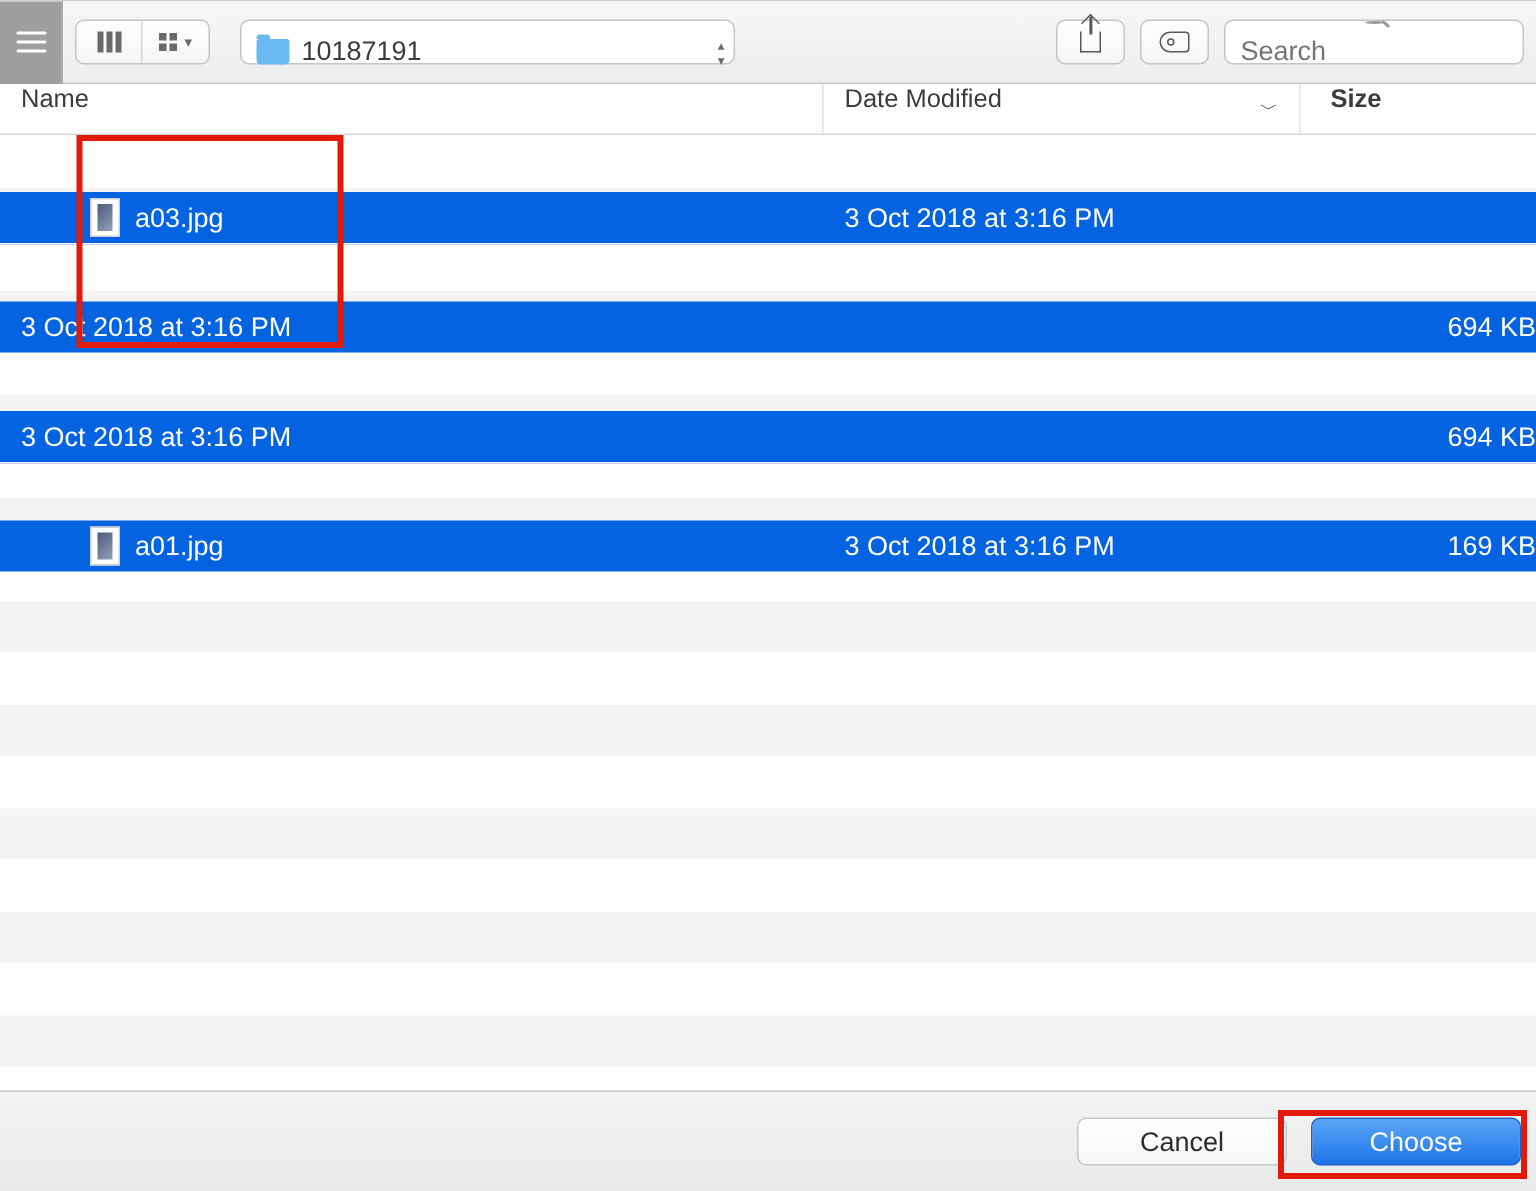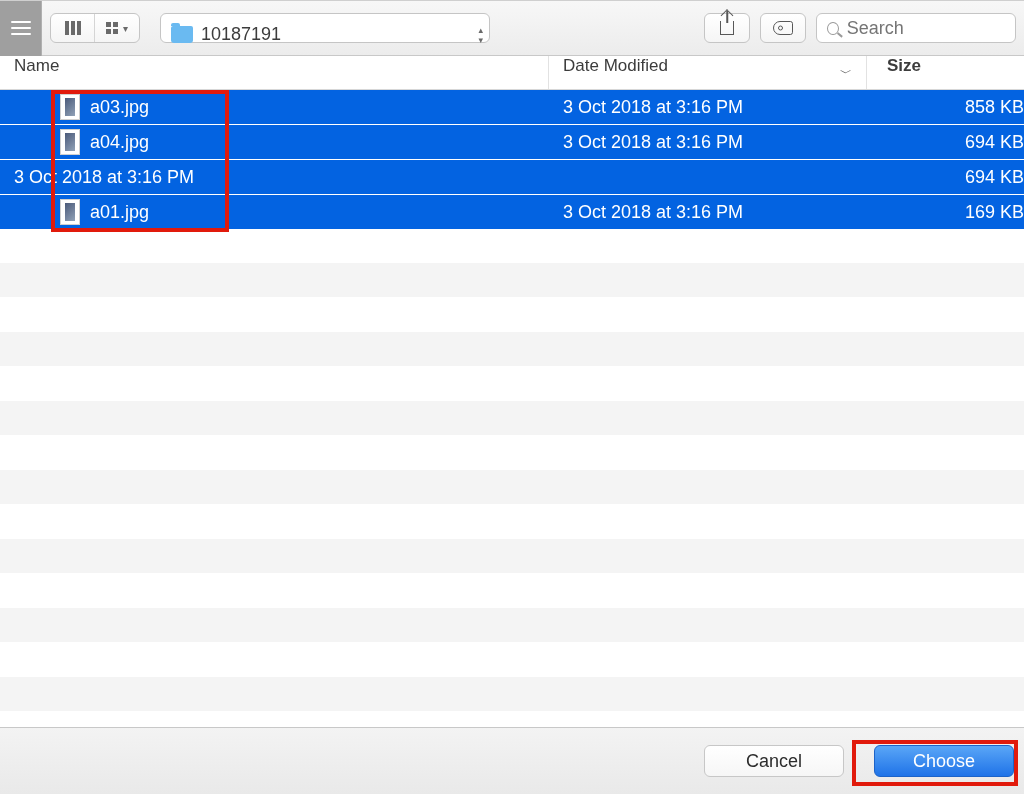--- a/index.html
+++ b/index.html
@@ -76,21 +76,21 @@
   .share-icon { width:14px; height:14px; border:1.5px solid #585858; border-top:none; position:relative;}
   .share-icon::before { content:""; position:absolute; left:50%; top:-10px; width:1.5px; height:12px; background:#585858; transform:translateX(-50%);}
   .share-icon::after { content:""; position:absolute; left:50%; top:-10px; width:8px; height:8px; border-left:1.5px solid #585858; border-top:1.5px solid #585858; transform:translateX(-50%) rotate(45deg);}
   .tag-icon { width:20px; height:14px; border:1.5px solid #585858; border-radius:8px 3px 3px 8px; position:relative;}
   .tag-icon::before { content:""; position:absolute; left:4px; top:50%; width:3px; height:3px; border:1.5px solid #585858; border-radius:50%; transform:translateY(-50%);}
   .search-field {
     width:200px; height:30px;
     border:1px solid #c5c5c5; border-radius:6px;
     background:#ffffff;
     display:flex; align-items:center;
-    padding:0 10px; gap:8px;
+    padding:0 10px; gap:8px;flex-direction:column;
   }
   .search-glass { width:13px; height:13px; border:1.6px solid #9a9a9a; border-radius:50%; position:relative;}
   .search-glass::after { content:""; position:absolute; width:6px; height:1.6px; background:#9a9a9a; right:-5px; bottom:-2px; transform:rotate(40deg);}
   .search-field input { border:none; outline:none; background:transparent; font-size:18px; color:#9a9a9a; width:100%; }
   
   .col-headers {
     height:34px;
     display:flex; align-items:stretch;
     border-bottom:1px solid #d7d7d7;
     background:#ffffff;
@@ -111,20 +111,21 @@
   .stripes div { height:34.5px; }
   .stripes div:nth-child(odd){ background:#ffffff; }
   .stripes div:nth-child(even){ background:#f4f4f4; }
   .rows { position:relative; }
   .row {
     height:35px;
     display:flex; align-items:center;
     color:#ffffff;
     font-size:18px;
     border-bottom:1px solid #ffffff;
+    margin-top:38px;
   }
   .row.sel { background:#0363e1; }
   .row .cell-name { width:549px; display:flex; align-items:center; padding-left:60px; gap:10px;}
   .row .cell-date { width:318px; padding-left:14px;}
   .row .cell-size { flex:1; text-align:right; padding-right:0;}
   .thumb { width:20px; height:26px; background:#ffffff; border:1px solid #d0d0d0; position:relative; overflow:hidden;}
   .thumb::after{ content:""; position:absolute; left:4px; top:3px; width:10px; height:18px; background:linear-gradient(135deg,#4a5a7a,#91a2b8);}
   .annot-1 {
     position:absolute; z-index:5;
     left:51px; top:0px; width:178px; height:142px;
@@ -144,21 +145,21 @@
     font-size:18px;
     display:flex; align-items:center; justify-content:center;
     cursor:default;
   }
   .btn-cancel {
     background:linear-gradient(#ffffff,#f6f6f6);
     border:1px solid #c7c7c7; color:#2c2c2c;
   }
   .btn-choose {
     background:linear-gradient(#5aa6f7,#1f73e8);
-    border:1px solid #1c63c8; color:#ffffff;margin-left:14px;
+    border:1px solid #1c63c8; color:#ffffff;
   }
   .annot-2 {
     position:absolute;
     right:6px; top:12px; width:166px; height:46px;
     border:4px solid #e11a0c; pointer-events:none;
   }
 </style>
 </head>
 <body>
 
@@ -250,27 +251,22 @@
         <div></div>
     </div>
     <div class="annot-1"></div>
     <div class="rows" id="rows">
         <div class="row sel">
           <div class="cell-name">
             <div class="thumb"></div>
             <span>a03.jpg</span>
           </div>
           <div class="cell-date"><span>3 Oct 2018 at 3:16 PM</span></div>
-          <div class="cell-size"><span>858 KB</span></div>
-        </div>
-        <div class="row sel">
-          <div class="cell-name">
-            <div class="thumb"></div>
-            <span>a04.jpg</span>
-          </div>
+        </div>
+        <div class="row sel">
           <div class="cell-date"><span>3 Oct 2018 at 3:16 PM</span></div>
           <div class="cell-size"><span>694 KB</span></div>
         </div>
         <div class="row sel">
           <div class="cell-date"><span>3 Oct 2018 at 3:16 PM</span></div>
           <div class="cell-size"><span>694 KB</span></div>
         </div>
         <div class="row sel">
           <div class="cell-name">
             <div class="thumb"></div>

